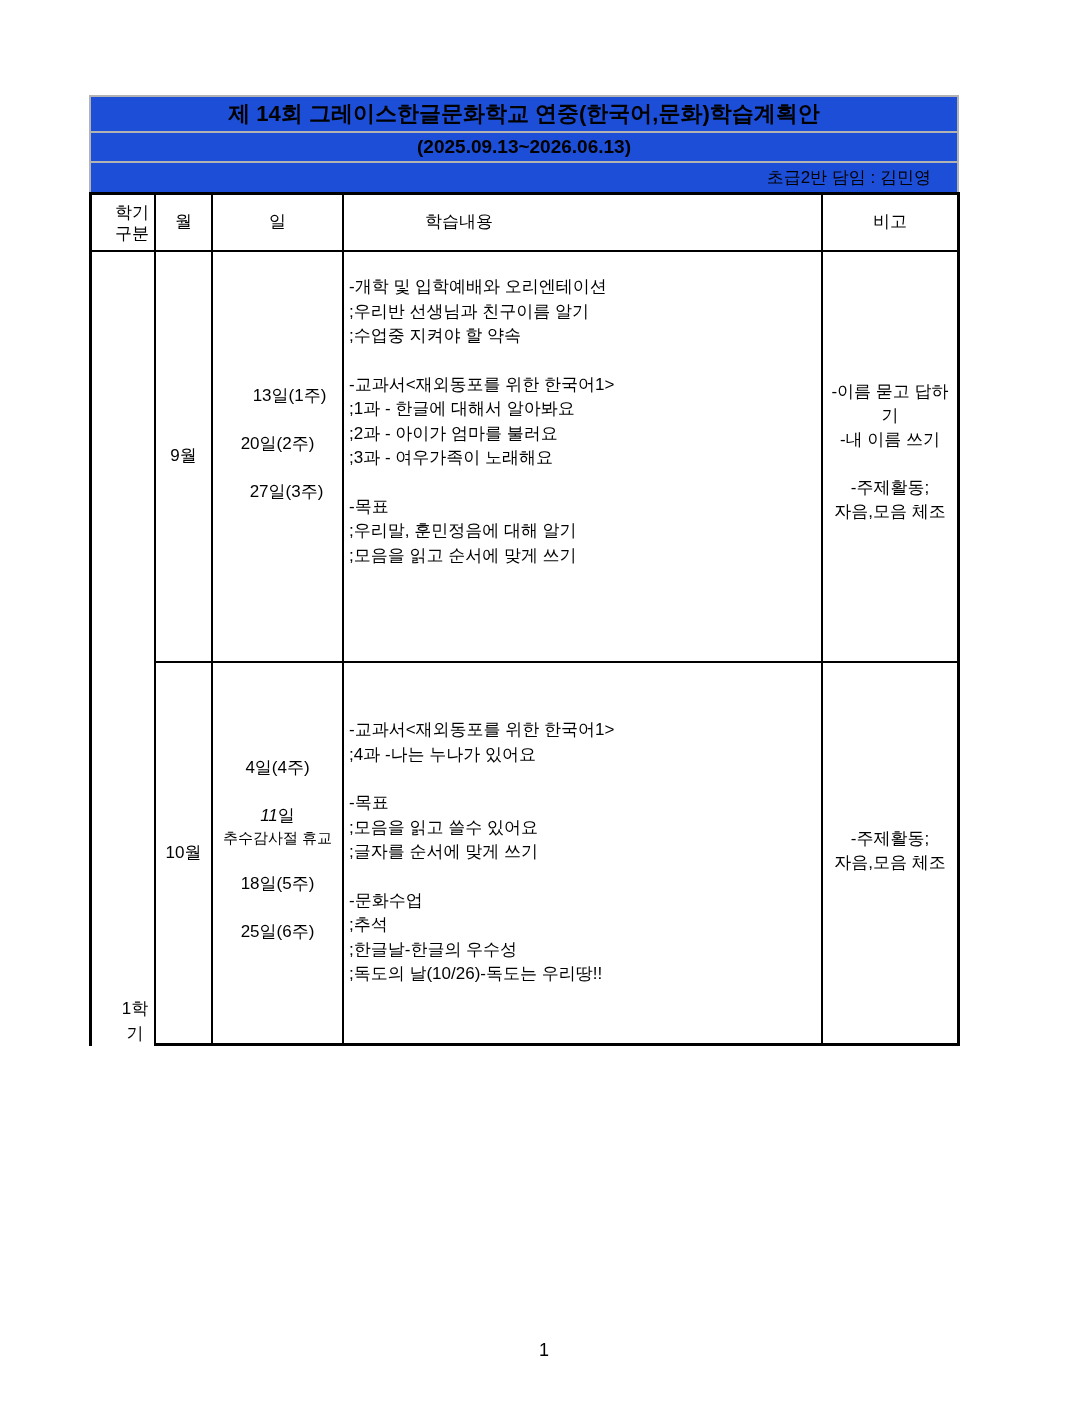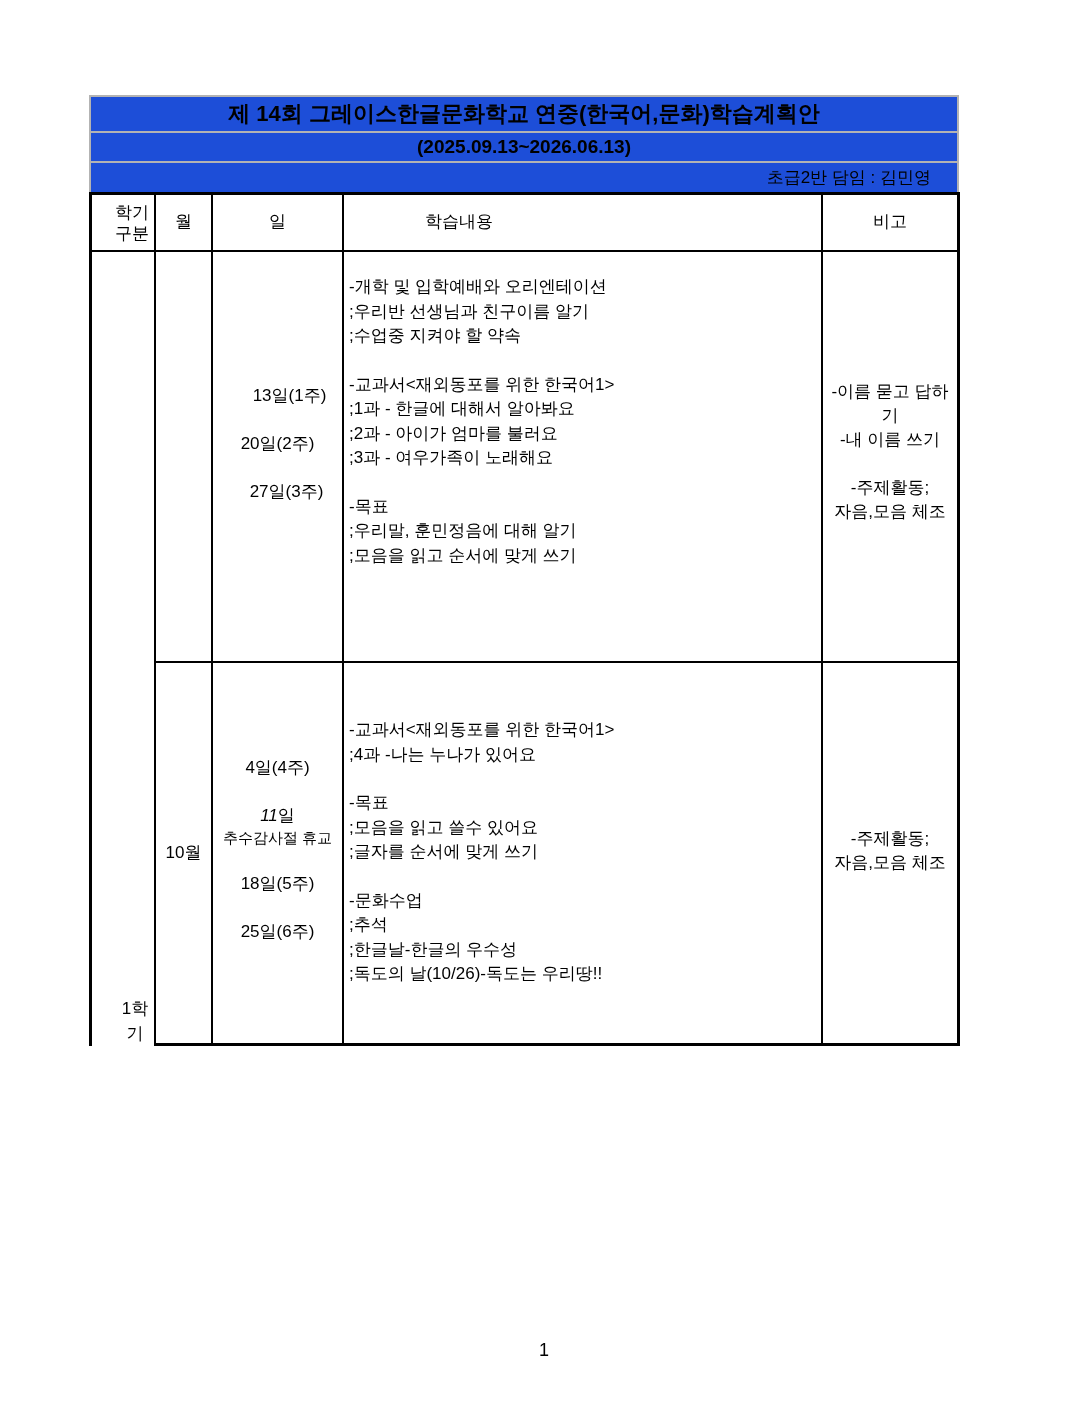--- a/index.html
+++ b/index.html
@@ -62,20 +62,23 @@
       <span>학습내용</span>
     </div>
     <div class="cell center" style="left:734px;top:3px;width:134px;height:55px;">
       <span>비고</span>
     </div>
 
     <div class="cell" style="left:3px;top:805px;width:62px;height:30px;text-align:center;padding-left:24px;">
       <span>1학기</span>
     </div>
 
+    <div class="cell center" style="left:67px;top:60px;width:55px;height:409px;">
+      <span>9월</span>
+    </div>
     <div class="cell" style="left:124px;top:192px;width:129px;text-align:center;line-height:24px;">
       <div style="height:48px;padding-left:24px;">13일(1주)</div>
       <div style="height:48px;">20일(2주)</div>
       <div style="height:24px;margin-left:18px;">27일(3주)</div>
     </div>
     <div class="cell" style="left:255px;top:83px;width:477px;padding-left:5px;">
       <div>-개학 및 입학예배와 오리엔테이션</div>
       <div>;우리반 선생님과 친구이름 알기</div>
       <div>;수업중 지켜야 할 약속</div>
       <div class="gap"></div>

